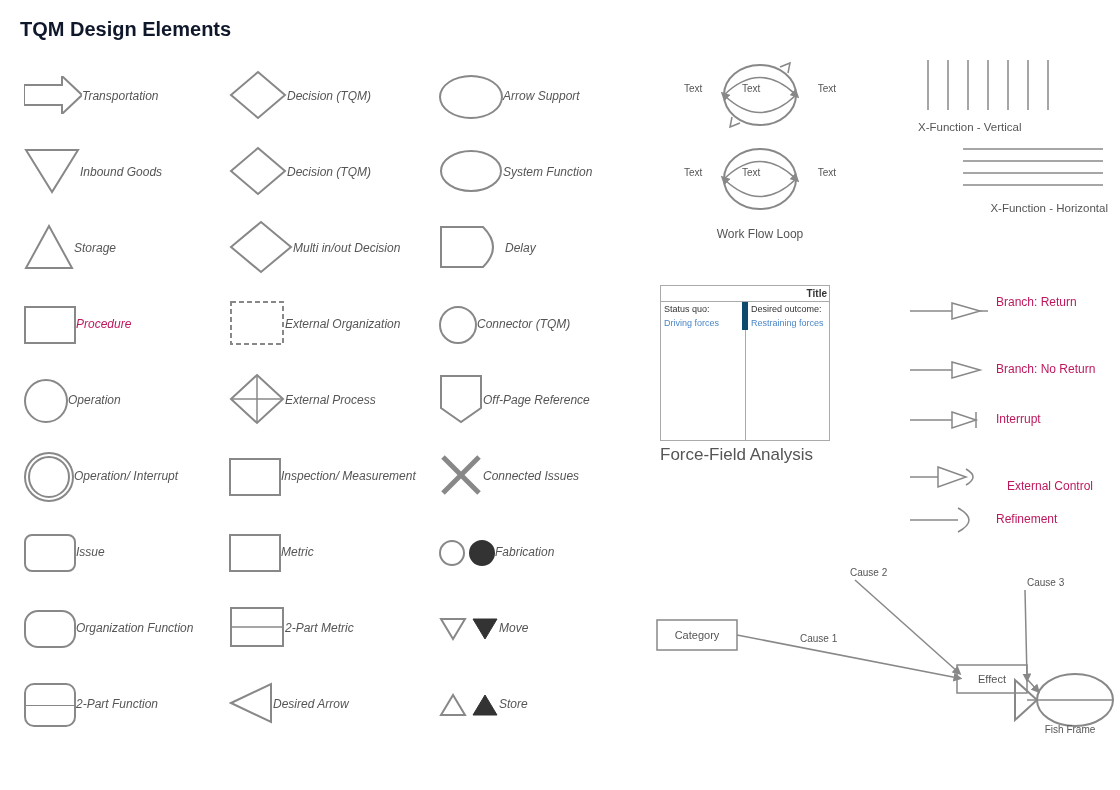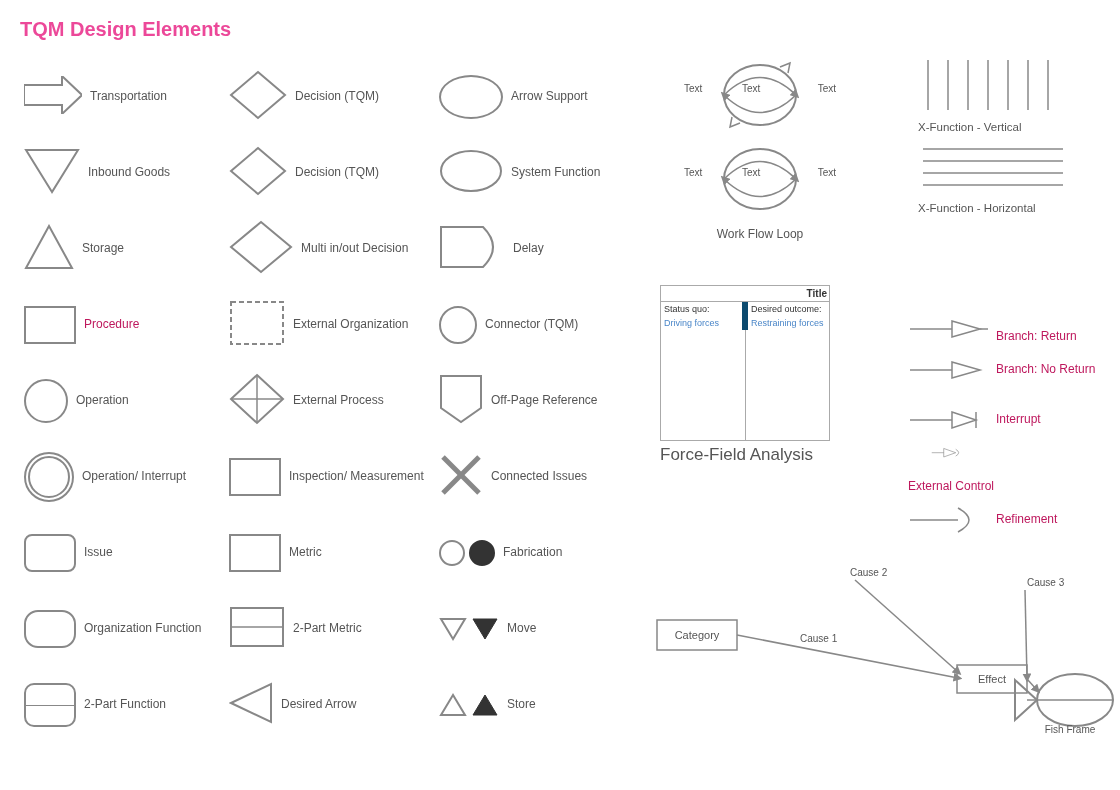--- a/index.html
+++ b/index.html
@@ -12,21 +12,21 @@
       overflow: hidden;
     }
     .page {
       padding: 18px 20px;
       position: relative;
     }
     h1 {
       font-size: 20px;
       font-weight: bold;
       margin-bottom: 18px;
-      color: #ec4899;
+      color: #0f172a;
     }
     .cell-label {
       font-size: 12px;
       color: #555;
       line-height: 1.3;
     }
 
     
     .shape { flex-shrink: 0; }
 
@@ -165,22 +165,22 @@
       font-size: 17px;
       color: #555;
       margin-top: 4px;
     }
     .label-blue { color: #be185d; }
 
     .row-item {
       display: flex;
       align-items: center;
       height: 76px;
-      gap: 8px;
       padding: 0 4px;
+      font-style: italic;
     }
   </style>
 </head>
 <body>
 
 <div class="page">
   <h1>TQM Design Elements</h1>
 
   <div style="display: flex; gap: 0;">
 
@@ -463,34 +463,34 @@
         <line x1="30" y1="5" x2="30" y2="55" stroke="#888" stroke-width="1.5"></line>
         <line x1="50" y1="5" x2="50" y2="55" stroke="#888" stroke-width="1.5"></line>
         <line x1="70" y1="5" x2="70" y2="55" stroke="#888" stroke-width="1.5"></line>
         <line x1="90" y1="5" x2="90" y2="55" stroke="#888" stroke-width="1.5"></line>
         <line x1="110" y1="5" x2="110" y2="55" stroke="#888" stroke-width="1.5"></line>
         <line x1="130" y1="5" x2="130" y2="55" stroke="#888" stroke-width="1.5"></line>
       </svg>
       <div style="font-size:11.5px;color:#555;margin-top:2px;">X-Function - Vertical</div>
     </div>
 
-    <div style="margin-top:4px;">
+    <div style="margin-top:4px;text-align:right;">
       <svg width="150" height="55" viewBox="0 0 150 55">
         <line x1="5" y1="8" x2="145" y2="8" stroke="#888" stroke-width="1.5"></line>
         <line x1="5" y1="20" x2="145" y2="20" stroke="#888" stroke-width="1.5"></line>
         <line x1="5" y1="32" x2="145" y2="32" stroke="#888" stroke-width="1.5"></line>
         <line x1="5" y1="44" x2="145" y2="44" stroke="#888" stroke-width="1.5"></line>
       </svg>
       <div style="font-size:11.5px;color:#555;margin-top:2px;">X-Function - Horizontal</div>
     </div>
   </div>
 
   <div style="position:absolute; right:12px; top:295px; width:200px;">
 
-    <div style="display:flex;align-items:flex-end;gap:8px;height:50px;">
+    <div style="display:flex;align-items:flex-start;gap:8px;height:50px;">
       <svg width="80" height="32" viewBox="0 0 80 32">
         <line x1="2" y1="16" x2="44" y2="16" stroke="#888" stroke-width="1.5"></line>
         <polygon points="44,8 72,16 44,24" fill="none" stroke="#888" stroke-width="1.5"></polygon>
         <line x1="72" y1="16" x2="80" y2="16" stroke="#888" stroke-width="1.5"></line>
       </svg>
       <span class="cell-label label-blue">Branch: Return</span>
     </div>
 
     <div style="display:flex;align-items:center;gap:8px;height:50px;">
       <svg width="80" height="32" viewBox="0 0 80 32">
@@ -502,21 +502,21 @@
 
     <div style="display:flex;align-items:center;gap:8px;height:50px;">
       <svg width="80" height="32" viewBox="0 0 80 32">
         <line x1="2" y1="16" x2="44" y2="16" stroke="#888" stroke-width="1.5"></line>
         <polygon points="44,8 68,16 44,24" fill="none" stroke="#888" stroke-width="1.5"></polygon>
         <line x1="68" y1="8" x2="68" y2="24" stroke="#888" stroke-width="1.5"></line>
       </svg>
       <span class="cell-label label-blue">Interrupt</span>
     </div>
 
-    <div style="display:flex;align-items:flex-start;gap:19px;height:50px;flex-direction:column;">
+    <div style="display:flex;align-items:flex-end;gap:19px;height:50px;">
       <svg width="80" height="36" viewBox="0 0 80 36">
         <line x1="2" y1="18" x2="30" y2="18" stroke="#888" stroke-width="1.5"></line>
         <polygon points="30,8 58,18 30,28" fill="none" stroke="#888" stroke-width="1.5"></polygon>
         <path d="M58,10 Q72,18 58,26" fill="none" stroke="#888" stroke-width="1.5"></path>
       </svg>
       <span class="cell-label label-blue">External Control</span>
     </div>
 
     <div style="display:flex;align-items:center;gap:8px;height:50px;">
       <svg width="80" height="36" viewBox="0 0 80 36">

